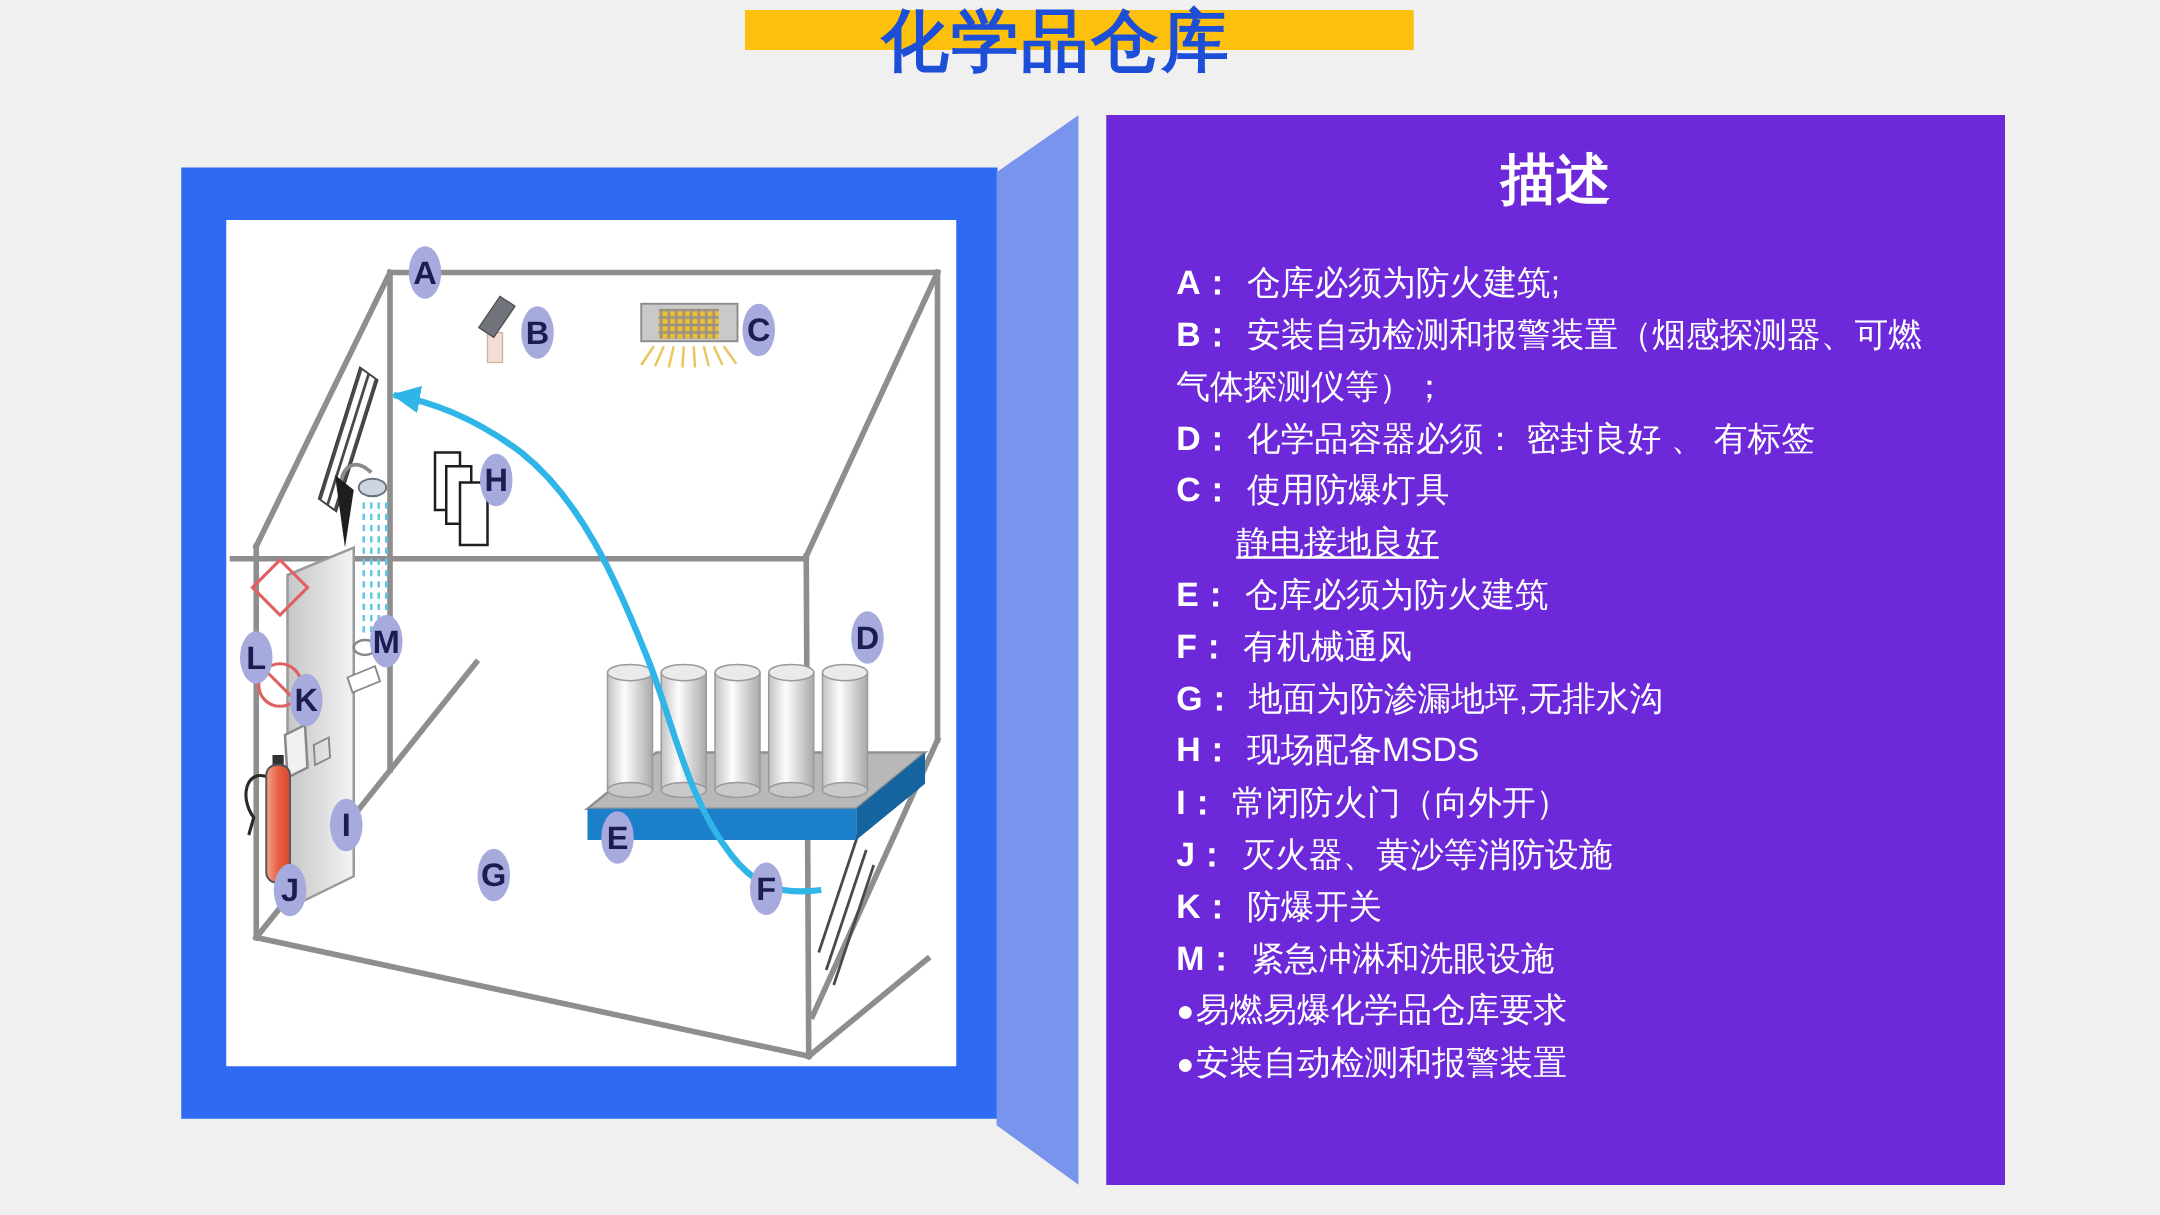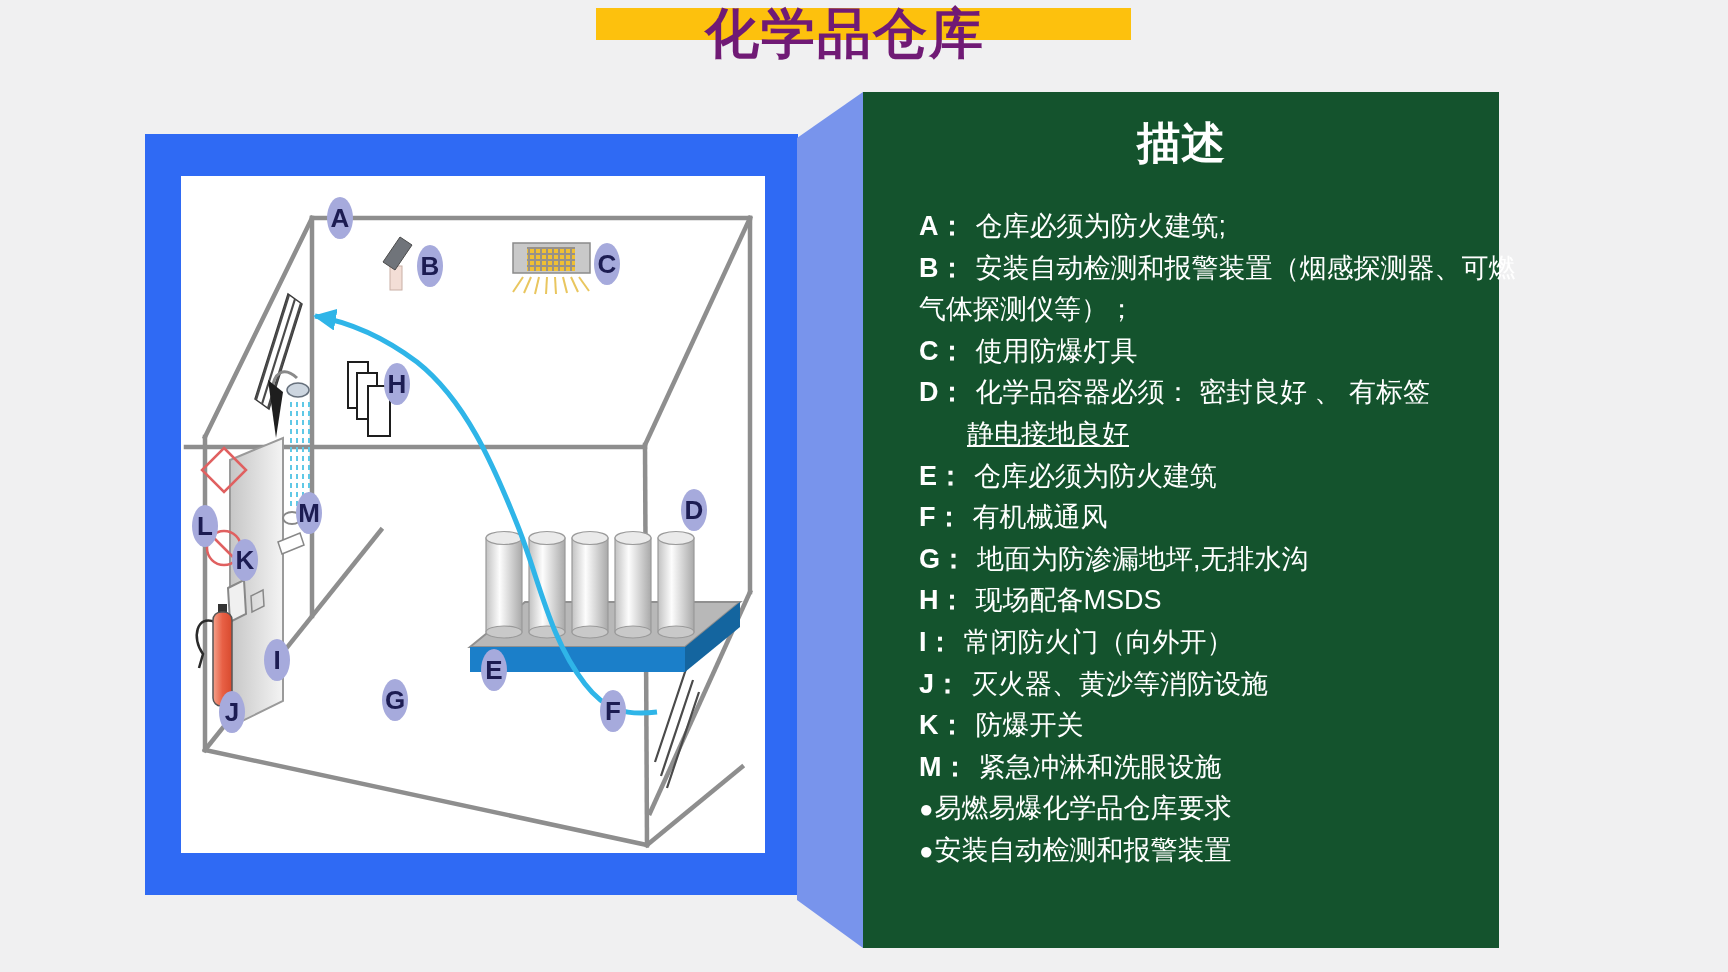--- a/index.html
+++ b/index.html
@@ -5,38 +5,38 @@
   html,body{margin:0;padding:0;}
   body{
     width:1728px;height:972px;position:relative;overflow:hidden;
     background:#f0f0f1;
     font-family:"Liberation Sans", sans-serif;
   }
   
   .title-bar{position:absolute;left:596px;top:8px;width:535px;height:32px;background:#fdc10d;}
   .title-text{
     position:absolute;left:540px;top:2px;width:610px;height:66px;
-    text-align:center;font-size:54px;font-weight:900;color:#701a75;line-height:62px;
+    text-align:center;font-size:54px;font-weight:900;color:#1d4ed8;line-height:62px;
     letter-spacing:2px;
   }
   
   .diagram-panel{position:absolute;left:145px;top:134px;width:653px;height:761px;background:#2f6af4;}
   .diagram-white{position:absolute;left:36px;top:42px;width:584px;height:677px;background:#ffffff;}
   svg{display:block;}
   .wire{stroke:#8e8e8e;stroke-width:4.5;fill:none;stroke-linecap:square;}
   .thin{stroke:#4a4a4a;stroke-width:2.2;fill:none;}
   .badge-e{fill:#a6aadc;}
   .badge-t{font:bold 26px "Liberation Sans",sans-serif;fill:#1c1c52;text-anchor:middle;}
   
   .wedge{
     position:absolute;left:797px;top:92px;width:66px;height:856px;background:#7894ec;
     clip-path:polygon(0 46px,100% 0,100% 100%,0 808px);
   }
   
-  .desc-panel{position:absolute;left:863px;top:92px;width:636px;height:856px;background:#14532d;color:#ffffff;}
+  .desc-panel{position:absolute;left:885px;top:92px;width:719px;height:856px;background:#6d28d9;color:#ffffff;}
   .desc-heading{margin-top:22px;text-align:center;font-size:44px;font-weight:bold;}
   .desc-list{position:absolute;left:56px;top:114px;width:596px;}
   .drow{height:41.6px;line-height:41.6px;font-size:27px;white-space:nowrap;color:#ffffff;}
   .drow .pfx{font-weight:bold;margin-right:10px;}
   .drow.bullet .pfx{margin-right:1px;font-weight:normal;font-size:24px;}
   .drow.indent{padding-left:48px;text-decoration:underline;}
 </style>
 </head>
 <body>
 
@@ -249,22 +249,22 @@
 </div>
 
 <div class="wedge"></div>
 
 <div class="desc-panel">
   <div class="desc-heading">描述</div>
   <div class="desc-list">
     <div class="drow"><span class="pfx">A：</span><span>仓库必须为防火建筑;</span></div>
     <div class="drow"><span class="pfx">B：</span><span>安装自动检测和报警装置（烟感探测器、可燃</span></div>
     <div class="drow"><span>气体探测仪等）；</span></div>
+    <div class="drow"><span class="pfx">D：</span><span>化学品容器必须： 密封良好 、 有标签</span></div>
     <div class="drow"><span class="pfx">C：</span><span>使用防爆灯具</span></div>
-    <div class="drow"><span class="pfx">D：</span><span>化学品容器必须： 密封良好 、 有标签</span></div>
     <div class="drow indent"><span>静电接地良好</span></div>
     <div class="drow"><span class="pfx">E：</span><span>仓库必须为防火建筑</span></div>
     <div class="drow"><span class="pfx">F：</span><span>有机械通风</span></div>
     <div class="drow"><span class="pfx">G：</span><span>地面为防渗漏地坪,无排水沟</span></div>
     <div class="drow"><span class="pfx">H：</span><span>现场配备MSDS</span></div>
     <div class="drow"><span class="pfx">I：</span><span>常闭防火门（向外开）</span></div>
     <div class="drow"><span class="pfx">J：</span><span>灭火器、黄沙等消防设施</span></div>
     <div class="drow"><span class="pfx">K：</span><span>防爆开关</span></div>
     <div class="drow"><span class="pfx">M：</span><span>紧急冲淋和洗眼设施</span></div>
     <div class="drow bullet"><span class="pfx">●</span><span>易燃易爆化学品仓库要求</span></div>

